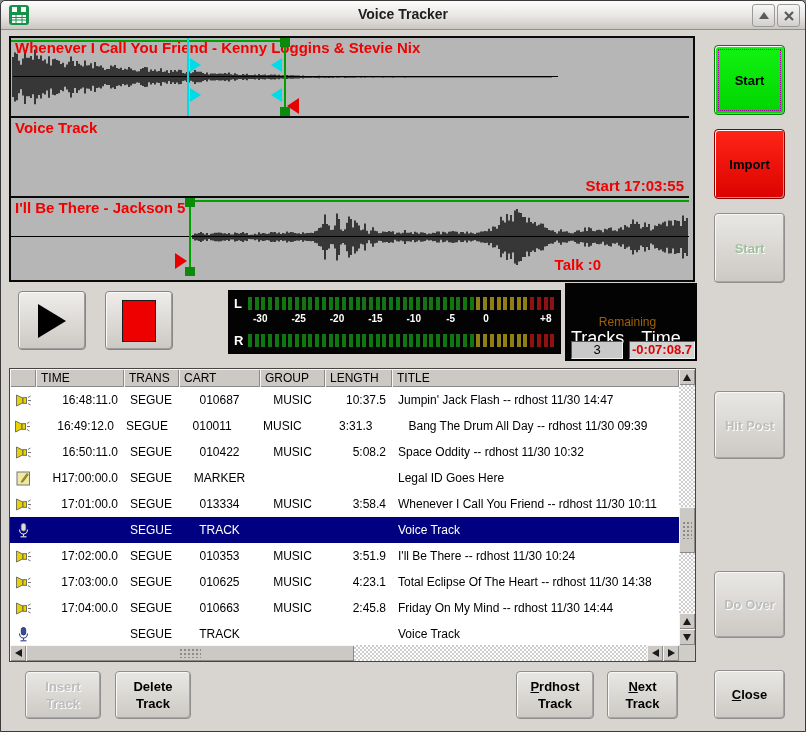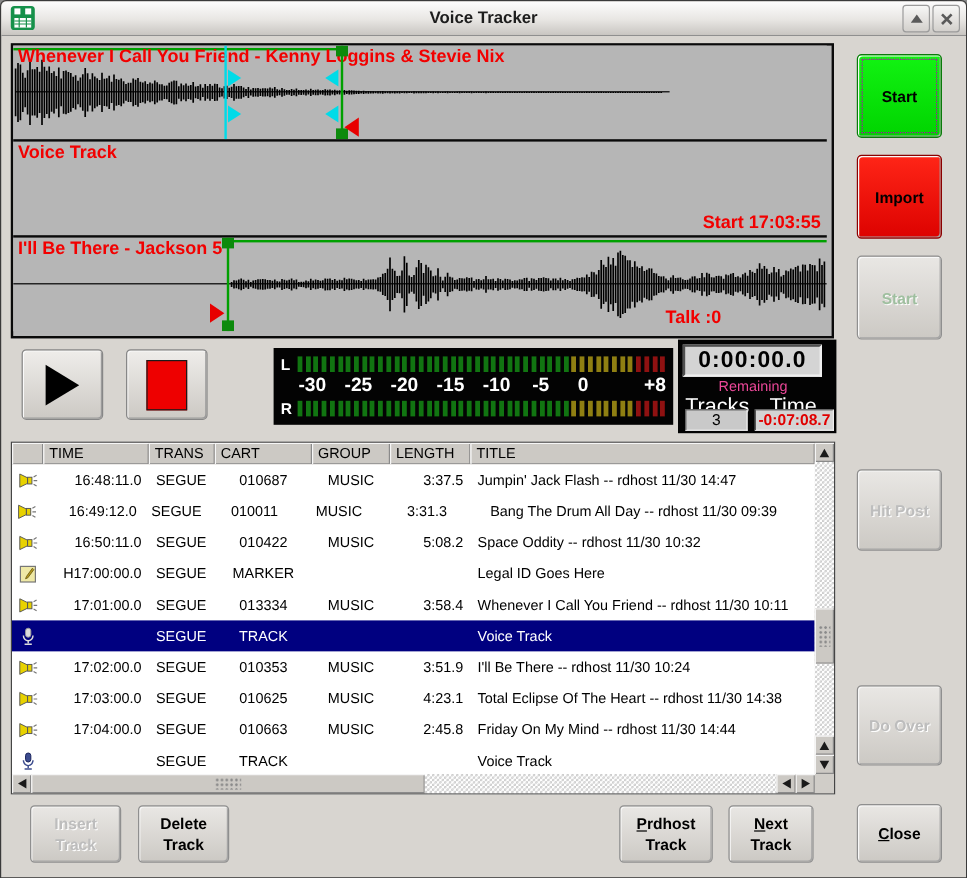--- a/index.html
+++ b/index.html
@@ -35,24 +35,24 @@
   .stop-sq{width:32px;height:40px;background:#ee0000;border:1px solid #1a1a1a;}
   .meter{position:absolute;left:227px;top:289px;width:333px;height:64px;background:#030303;}
   .meter-row{position:absolute;left:6px;width:321px;height:15px;display:flex;align-items:center;}
   .meter-ch{color:#fff;font-weight:bold;font-size:13px;width:14px;}
   .segs{flex:1;display:flex;justify-content:space-between;height:13px;}
   .seg{width:4px;height:13px;}
   .seg.g{background:#117511;}
   .seg.y{background:#8f7f12;}
   .seg.r{background:#8f1111;}
   .meter-scale{position:absolute;left:20px;top:23px;width:307px;height:18px;}
-  .scale-lbl{position:absolute;transform:translateX(-50%);color:#fff;font-weight:bold;font-size:16px;}
+  .scale-lbl{position:absolute;transform:translateX(-50%);color:#fff;font-weight:bold;font-size:10px;}
   .status-panel{position:absolute;left:564px;top:282px;width:132px;height:78px;background:#030303;}
   .elapsed{position:absolute;left:4px;top:4px;width:112px;height:23px;background:#d4d4d4;border-top:2px solid #4f4f4f;border-left:2px solid #4f4f4f;border-bottom:2px solid #efefef;border-right:2px solid #efefef;text-align:center;font-size:19px;font-weight:bold;color:#000;line-height:23px;letter-spacing:1px;}
-  .rem-lbl{position:absolute;left:0;top:32px;width:125px;text-align:center;color:#ec4899;font-size:12px;}
+  .rem-lbl{position:absolute;left:0;top:32px;width:125px;text-align:center;color:#a16207;font-size:12px;}
   .rem-sub{position:absolute;top:45px;color:#fff;font-size:18px;}
   .rem-box{position:absolute;top:58px;height:16px;border-top:1px solid #555;border-left:1px solid #555;border-bottom:1px solid #eee;border-right:1px solid #eee;font-size:13px;text-align:center;line-height:16px;}
   
   .table-wrap{position:absolute;left:8px;top:367px;width:685px;height:292px;border:1px solid #454545;background:#fff;}
   .tbl-top{display:flex;height:276px;}
   .tbl-left{width:669px;overflow:hidden;}
   .hdr{display:flex;height:18px;}
   .th{background:#ccc9c4;box-shadow:inset 1px 1px 0 #f6f6f6,inset -1px -1px 0 #8a8a8a;font-size:12px;color:#000;line-height:18px;padding-left:5px;box-sizing:border-box;overflow:hidden;white-space:nowrap;}
   .tr{display:flex;height:26px;background:#fff;}
   .tr.sel{background:#000080;color:#fff;}
@@ -271,21 +271,20 @@
           <div class="seg y"></div>
           <div class="seg r"></div>
           <div class="seg r"></div>
           <div class="seg r"></div>
           <div class="seg r"></div>
         </div>
     </div>
   </div>
 
   <div class="status-panel">
-    <div class="elapsed">0:00:00.0</div>
     <div class="rem-lbl">Remaining</div>
     <div class="rem-sub" style="left:6px;width:52px;text-align:center;">Tracks</div>
     <div class="rem-sub" style="left:66px;width:60px;text-align:center;">Time</div>
     <div class="rem-box" style="left:6px;width:50px;background:#c9c9c9;color:#000;">3</div>
     <div class="rem-box" style="left:64px;width:64px;background:#d4d4d4;color:#e00000;font-weight:bold;">-0:07:08.7</div>
   </div>
 
   <div class="table-wrap">
     <div class="tbl-top">
       <div class="tbl-left">
@@ -304,21 +303,21 @@
                 <svg width="17" height="17" viewBox="0 0 17 17">
                   <polygon points="1.5,3 8,6.2 8,10.8 1.5,14" fill="#e8d200" stroke="#555" stroke-width="0.8"></polygon>
                   <rect x="8" y="5.7" width="3.6" height="5.6" fill="#e8d200" stroke="#555" stroke-width="0.8"></rect>
                   <path d="M13 5.5 L15.5 4 M13 8.5 L16 8.5 M13 11.5 L15.5 13" stroke="#777" stroke-width="1" fill="none"></path>
                 </svg>
               </div>
               <div class="td al-r" style="width: 88px;">16:48:11.0</div>
               <div class="td al-l" style="width: 55px;">SEGUE</div>
               <div class="td al-c" style="width: 81px;">010687</div>
               <div class="td al-c" style="width: 65px;">MUSIC</div>
-              <div class="td al-r" style="width: 67px;">3:37.5</div>
+              <div class="td al-r" style="width: 67px;">10:37.5</div>
               <div class="td al-l" style="width: 287px;">Jumpin' Jack Flash -- rdhost 11/30 14:47</div>
             </div>
             <div class="tr">
               <div class="td icon-cell" style="width: 26px;">
                 <svg width="17" height="17" viewBox="0 0 17 17">
                   <polygon points="1.5,3 8,6.2 8,10.8 1.5,14" fill="#e8d200" stroke="#555" stroke-width="0.8"></polygon>
                   <rect x="8" y="5.7" width="3.6" height="5.6" fill="#e8d200" stroke="#555" stroke-width="0.8"></rect>
                   <path d="M13 5.5 L15.5 4 M13 8.5 L16 8.5 M13 11.5 L15.5 13" stroke="#777" stroke-width="1" fill="none"></path>
                 </svg>
               </div>

